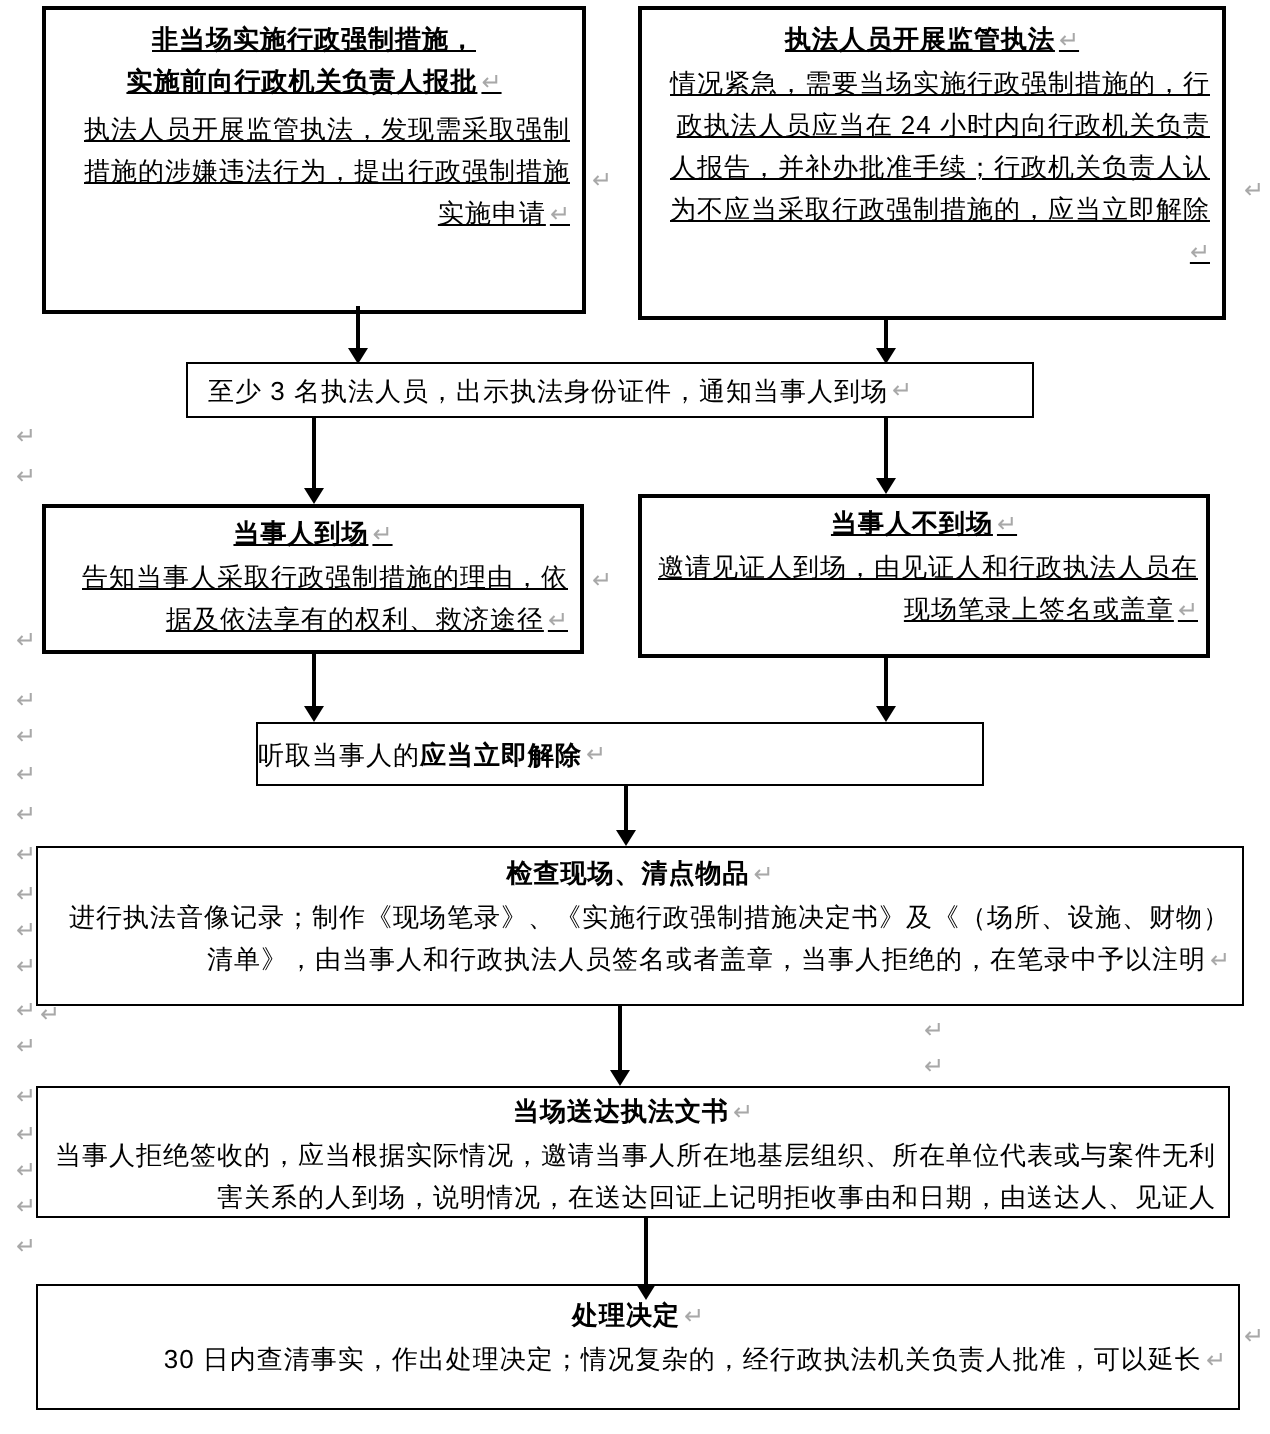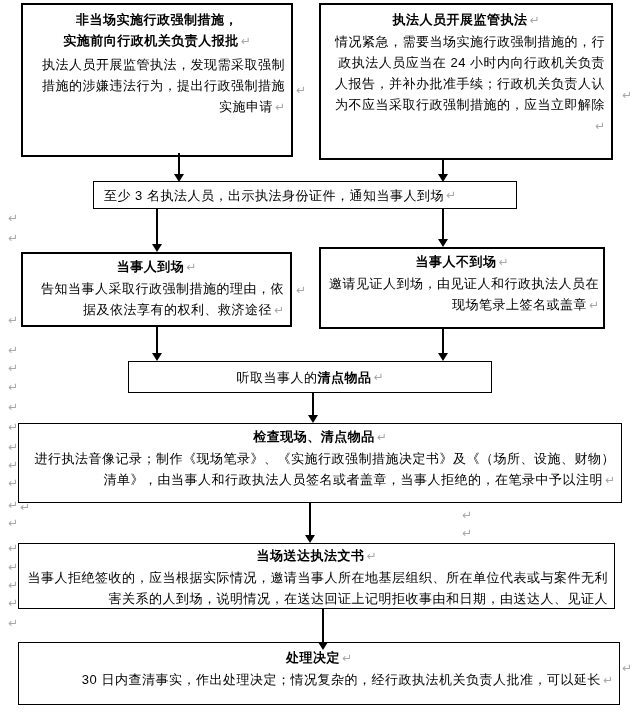--- a/index.html
+++ b/index.html
@@ -6,21 +6,21 @@
   .canvas{
     position:relative;width:635px;height:717px;background:#ffffff;overflow:hidden;
     font-family:"Liberation Sans","DejaVu Sans",sans-serif;
     color:#000;
   }
   .box{
     position:absolute;box-sizing:border-box;background:#fff;
     border:1px solid #000;
     font-size:13px;line-height:21px;letter-spacing:0.5px;
   }
-  .box.thick{border-width:2px;}
+  .box.thick{border-width:2px;text-decoration:underline;}
   .box .title{font-weight:bold;text-align:center;padding-top:4px;}
   .box .body{padding:0 6px;text-align:right;}
   .box .body.indent{padding-left:20px;}
   .vcenter{display:flex;align-items:center;}
   .mark{color:#a8a8a8;font-weight:normal;font-size:12px;margin-left:2px;letter-spacing:0;}
   .pmark{position:absolute;color:#a8a8a8;font-size:12px;line-height:12px;}
   .arrow{position:absolute;width:12px;}
   .arrow .shaft{position:absolute;left:50%;transform:translateX(-50%);top:0;bottom:6px;width:2px;background:#000;}
   .arrow .head{position:absolute;bottom:0;left:50%;transform:translateX(-50%);width:0;height:0;
     border-left:5px solid transparent;border-right:5px solid transparent;border-top:8px solid #000;}
@@ -66,23 +66,23 @@
 
   <div class="box thick" style="left:21px;top:252px;width:271px;height:75px;">
     <div class="title" style="padding-top:2px;">
       <span>当事人到场</span><span class="mark">↵</span>
     </div>
     <div class="body">
       <span>告知当事人采取行政强制措施的理由，依据及依法享有的权利、救济途径</span><span class="mark">↵</span>
     </div>
   </div>
 
-  <div class="box vcenter" style="left:128px;top:361px;width:364px;height:32px;justify-content:center;">
+  <div class="box vcenter" style="left:128px;top:361px;width:364px;height:32px;">
     <span>听取当事人的</span>
-      <span class="bold">清点物品</span>
+      <span class="bold">应当立即解除</span>
       <span class="mark">↵</span>
   </div>
 
   <div class="box" style="left:18px;top:423px;width:604px;height:80px;">
     <div class="title" style="padding-top:2px;">
       <span>检查现场、清点物品</span><span class="mark">↵</span>
     </div>
     <div class="body">
       <span>进行执法音像记录；制作《现场笔录》、《实施行政强制措施决定书》及《（场所、设施、财物）清单》，由当事人和行政执法人员签名或者盖章，当事人拒绝的，在笔录中予以注明</span><span class="mark">↵</span>
     </div>

